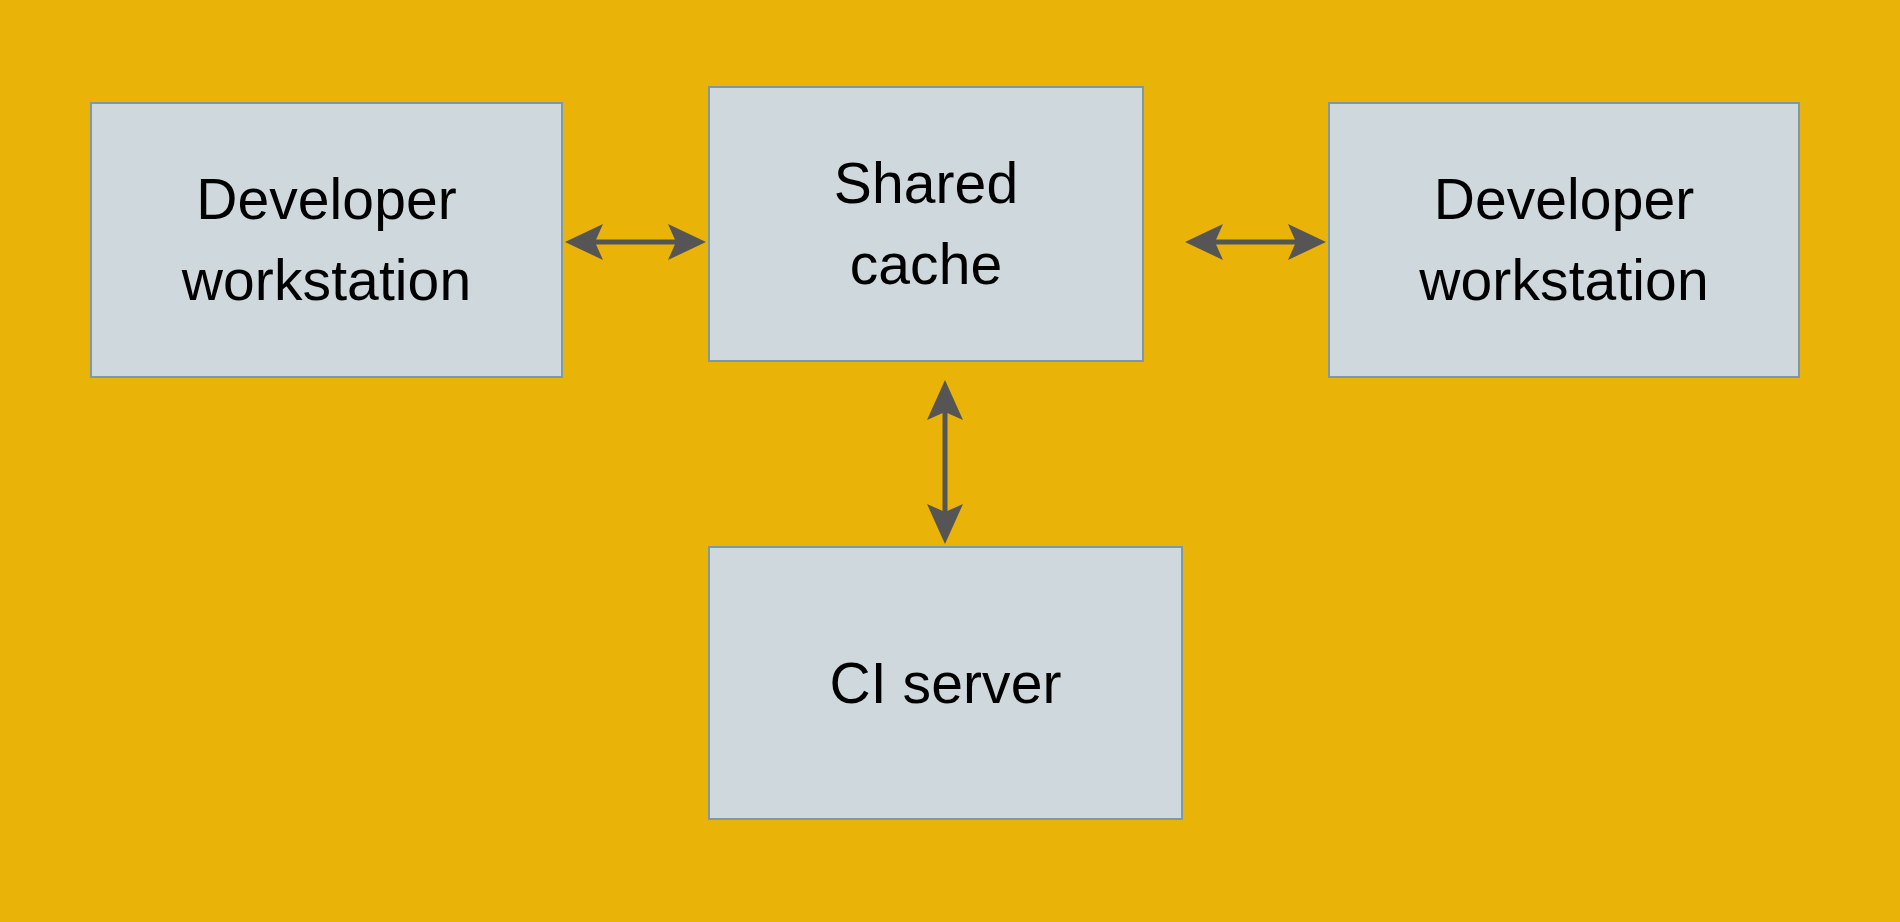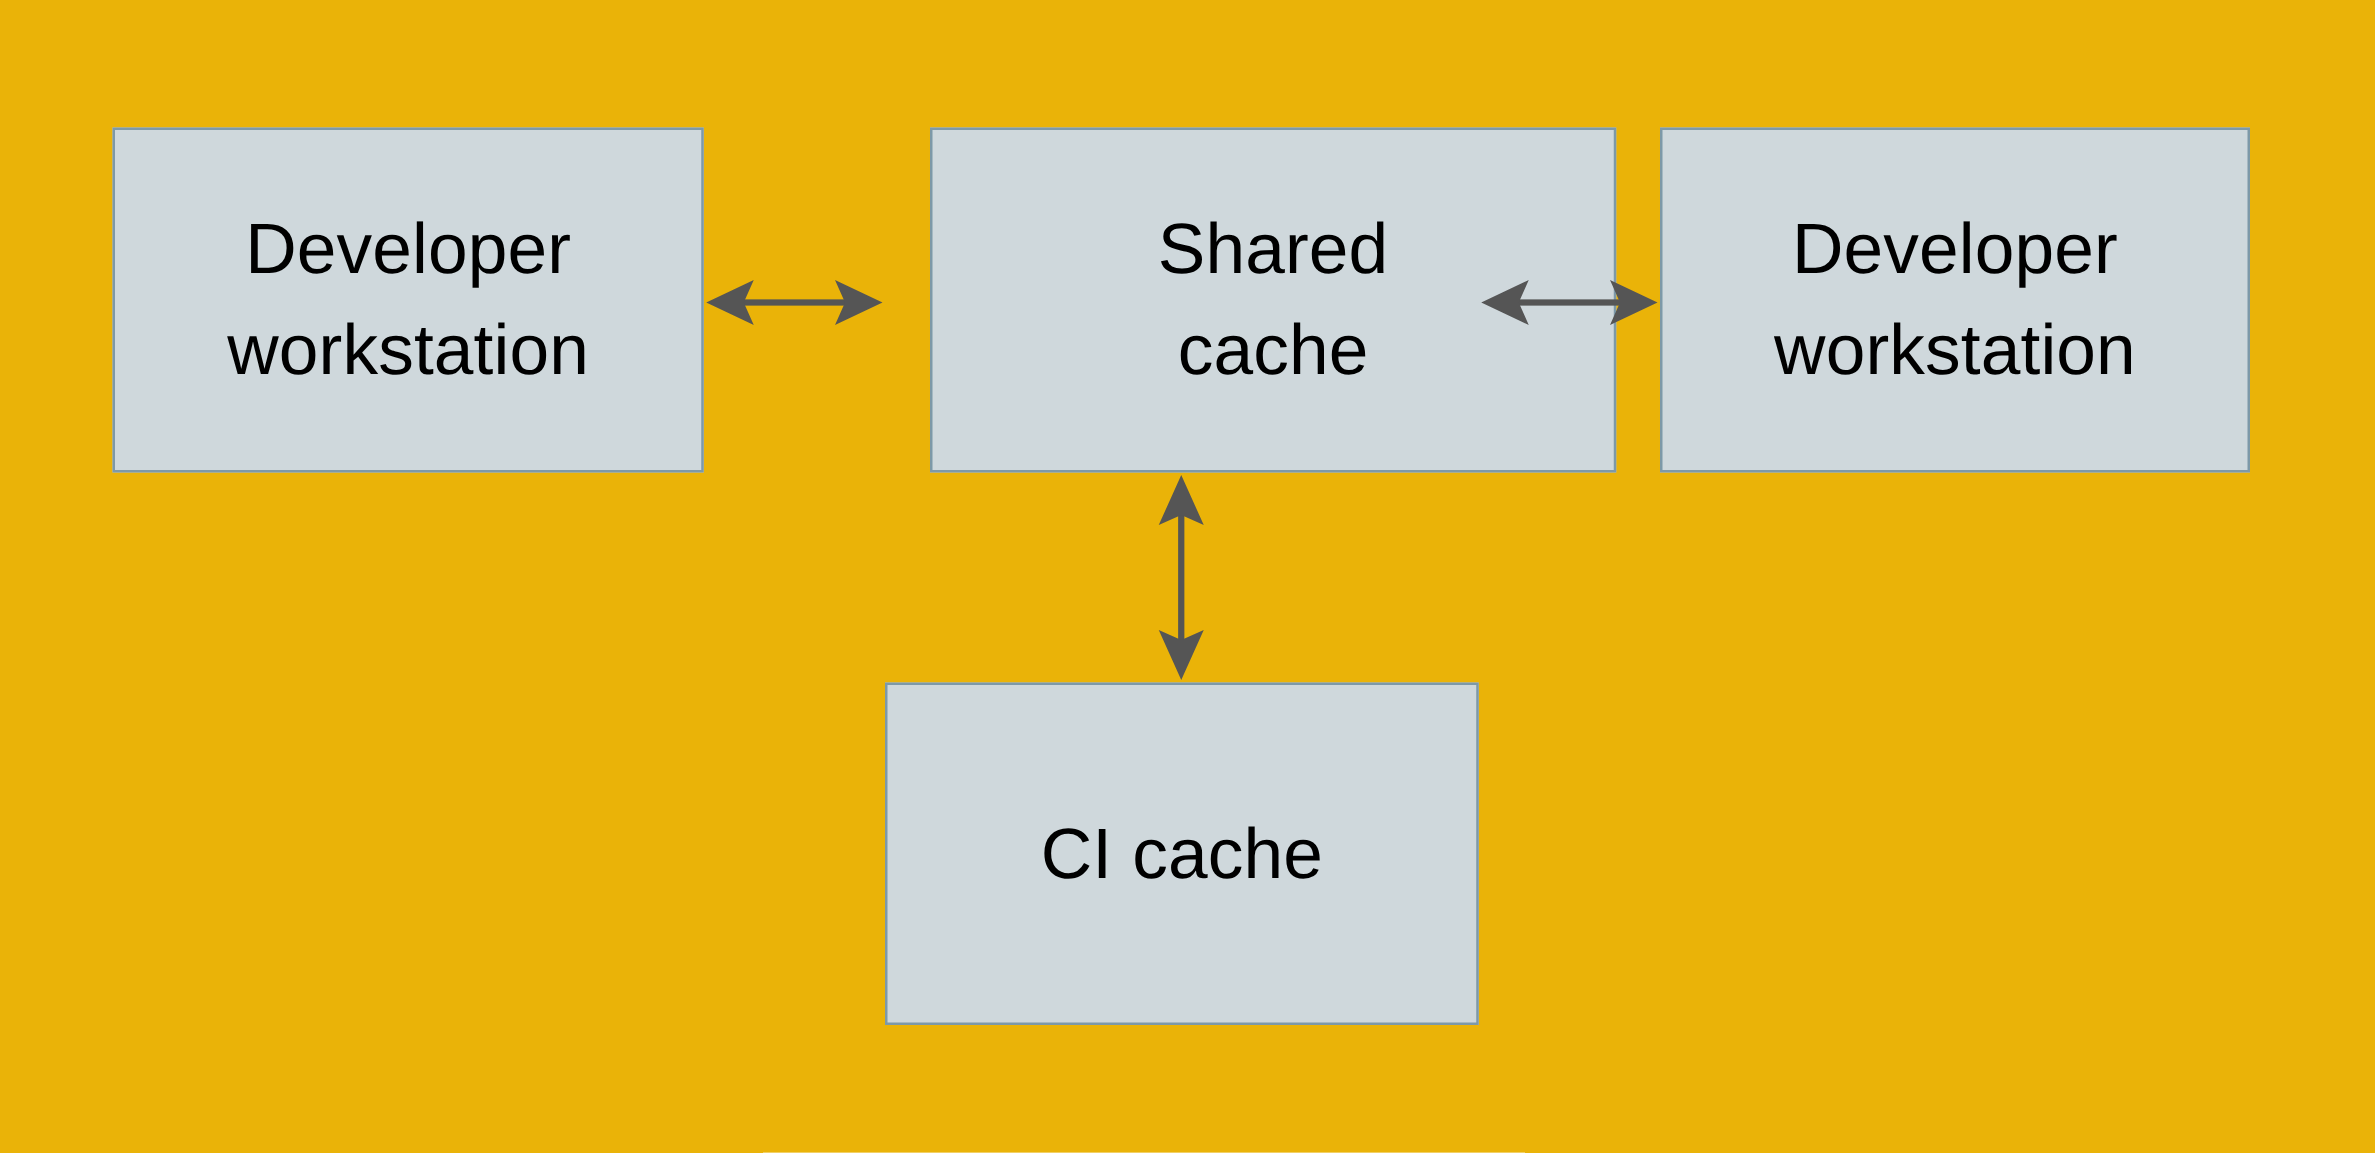--- a/index.html
+++ b/index.html
@@ -33,21 +33,21 @@
     color: #000000;
     font-size: 57px;
     line-height: 1.42;
     font-weight: 400;
     letter-spacing: 0.1px;
     white-space: pre-line;
     padding: 0 10px;
   }
   
   #node-dev-left   { left: 90px;   top: 102px; width: 473px; height: 276px; }
-  #node-shared     { left: 708px;  top: 102px; width: 549px; height: 276px; margin-left: 36px; }
+  #node-shared     { left: 708px;  top: 86px; width: 436px; height: 276px; }
   #node-dev-right  { left: 1328px; top: 102px; width: 472px; height: 276px; }
   #node-ci         { left: 708px;  top: 546px; width: 475px; height: 274px; }
 
   
   .connector {
     position: absolute;
     overflow: visible;
   }
   #edge-left-shared  { left: 563px;  top: 212px; width: 145px; height: 60px; }
   #edge-shared-right { left: 1183px; top: 212px; width: 145px; height: 60px; }
@@ -68,21 +68,21 @@
     <span class="node-label">Shared
 cache</span>
   </div>
 
   <div class="node-box" id="node-dev-right">
     <span class="node-label">Developer
 workstation</span>
   </div>
 
   <div class="node-box" id="node-ci">
-    <span class="node-label">CI cache</span>
+    <span class="node-label">CI server</span>
   </div>
 
   <div class="connector" id="edge-left-shared">
     <svg width="145" height="60" viewBox="0 0 145 60" xmlns="http://www.w3.org/2000/svg">
       <g fill="#555555">
         <rect x="30" y="27.5" width="85" height="5"></rect>
         <path d="M 2,30 L 40,12 L 32,30 L 40,48 Z"></path>
         <path d="M 143,30 L 105,12 L 113,30 L 105,48 Z"></path>
       </g>
     </svg>

